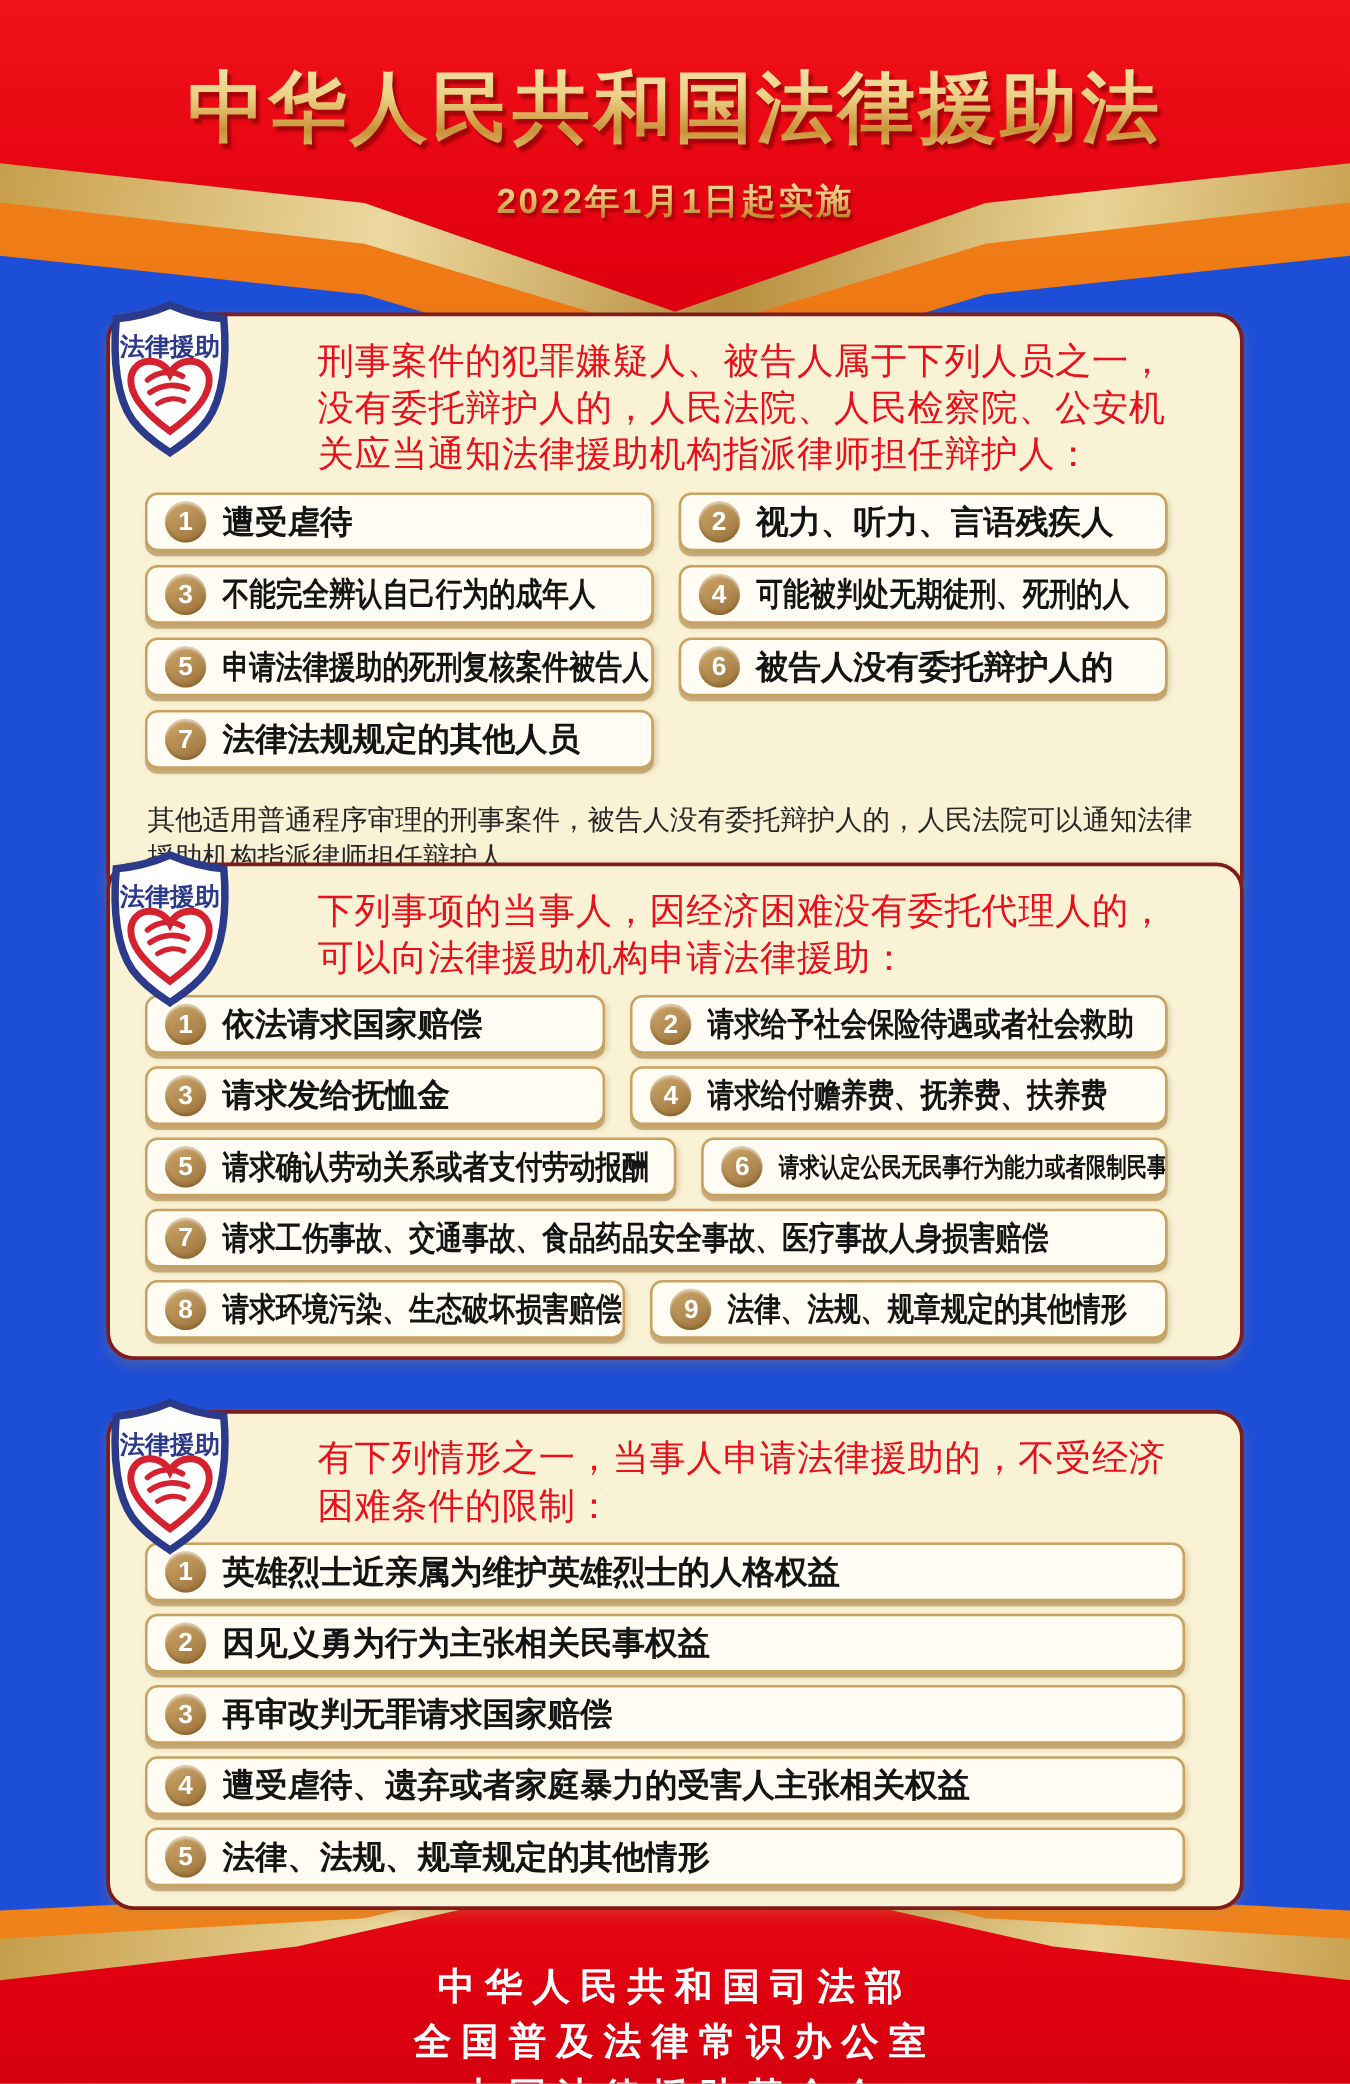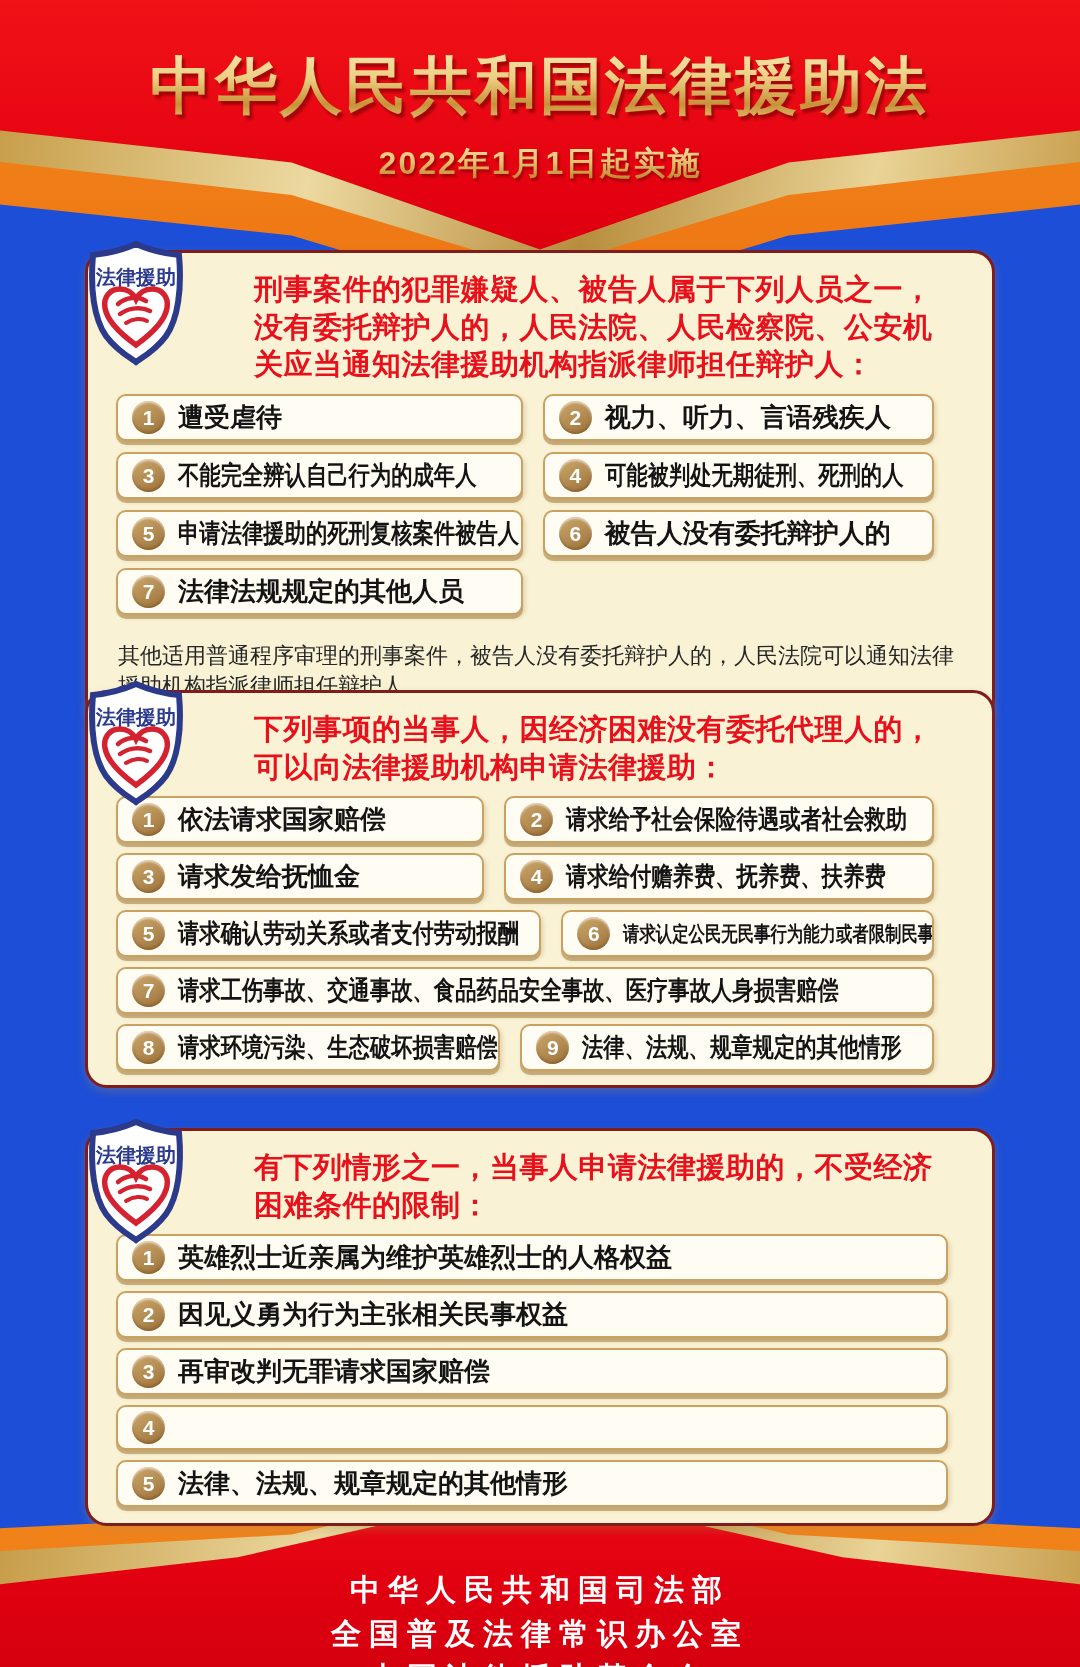--- a/index.html
+++ b/index.html
@@ -12,33 +12,33 @@
     clip-path:polygon(0 0,100% 0,100% 66%,73% 76%,50% 100%,27% 76%,0 66%);z-index:1;}
   .hdr-gold{height:300px;background:linear-gradient(100deg,#c59a45 0%,#ecd9a0 30%,#b88e3e 55%,#e9d396 80%,#c79d4c 100%);
     clip-path:polygon(0 0,100% 0,100% 54%,73% 65%,50% 90%,27% 65%,0 54%);z-index:2;}
   .hdr-red{height:290px;background:linear-gradient(180deg,#f01217 0%,#e30010 70%,#d8000e 100%);
     clip-path:polygon(0 0,100% 0,100% 45%,73% 56%,50% 86%,27% 56%,0 45%);z-index:3;}
   .hdr-text{position:absolute;top:0;left:0;width:100%;text-align:center;z-index:4;padding-top:44px;}
   .title{font-size:62px;font-weight:900;letter-spacing:3px;
     background:linear-gradient(180deg,#f8e9b4 0%,#ecd083 40%,#c79238 72%,#eccf87 100%);
     -webkit-background-clip:text;background-clip:text;color:transparent;
     filter:drop-shadow(3px 4px 1px rgba(110,0,0,.55));}
-  .subtitle{margin-top:14px;font-size:32px;font-weight:900;letter-spacing:2px;
+  .subtitle{margin-top:14px;font-size:28px;font-weight:900;letter-spacing:2px;
     background:linear-gradient(180deg,#f6e3a6 0%,#e5c271 45%,#c08d32 80%);
     -webkit-background-clip:text;background-clip:text;color:transparent;
     filter:drop-shadow(2px 3px 1px rgba(110,0,0,.5));}
 
   
   .panel{position:absolute;left:85px;right:85px;background:#f9f2d4;border:3px solid #7f1d1d;
     border-radius:22px;box-shadow:0 4px 10px rgba(175,140,80,.3);z-index:5;box-sizing:border-box;}
   .panel-1{top:250px;}
   .panel-2{top:690px;}
   .panel-3{top:1128px;}
   .badge{position:absolute;top:-16px;left:-14px;width:124px;height:132px;}
-  .heading{margin:18px 34px 10px 166px;color:#e8101b;font-weight:700;font-size:29px;line-height:1.3;letter-spacing:.5px;}
+  .heading{margin:18px 34px 10px 166px;color:#e8101b;font-weight:400;font-size:29px;line-height:1.3;letter-spacing:.5px;}
   .pills{padding:0 58px 14px 28px;}
   .grid-s1{display:grid;grid-template-columns:1.04fr 1fr;gap:11px 20px;}
   .rows{display:flex;flex-direction:column;gap:10px;}
   .row{display:flex;gap:20px;}
   .pill{display:flex;align-items:center;gap:13px;min-height:42px;box-sizing:border-box;
     background:#fffdf3;border:2px solid #c9a160;border-radius:10px;padding:4px 14px;
     box-shadow:0 4px 0 rgba(166,128,66,.55),2px 3px 4px rgba(150,110,50,.25);
     font-weight:bold;font-size:26px;color:#141414;overflow:hidden;}
   .num{flex:none;width:33px;height:33px;border-radius:50%;display:inline-flex;align-items:center;justify-content:center;
     background:linear-gradient(150deg,#cda66a 0%,#b28b52 55%,#996f38 100%);color:#fff;font-size:21px;font-weight:bold;
@@ -198,20 +198,21 @@
       <div class="pill">
           <span class="num">2</span>
           <span class="pill-text">因见义勇为行为主张相关民事权益</span>
         </div>
       <div class="pill">
           <span class="num">3</span>
           <span class="pill-text">再审改判无罪请求国家赔偿</span>
         </div>
       <div class="pill">
           <span class="num">4</span>
+          <span class="pill-text">遭受虐待、遗弃或者家庭暴力的受害人主张相关权益</span>
         </div>
       <div class="pill">
           <span class="num">5</span>
           <span class="pill-text">法律、法规、规章规定的其他情形</span>
         </div>
     </div>
   </section>
 
   <div class="ftr-layer ftr-orange"></div>
   <div class="ftr-layer ftr-gold"></div>

